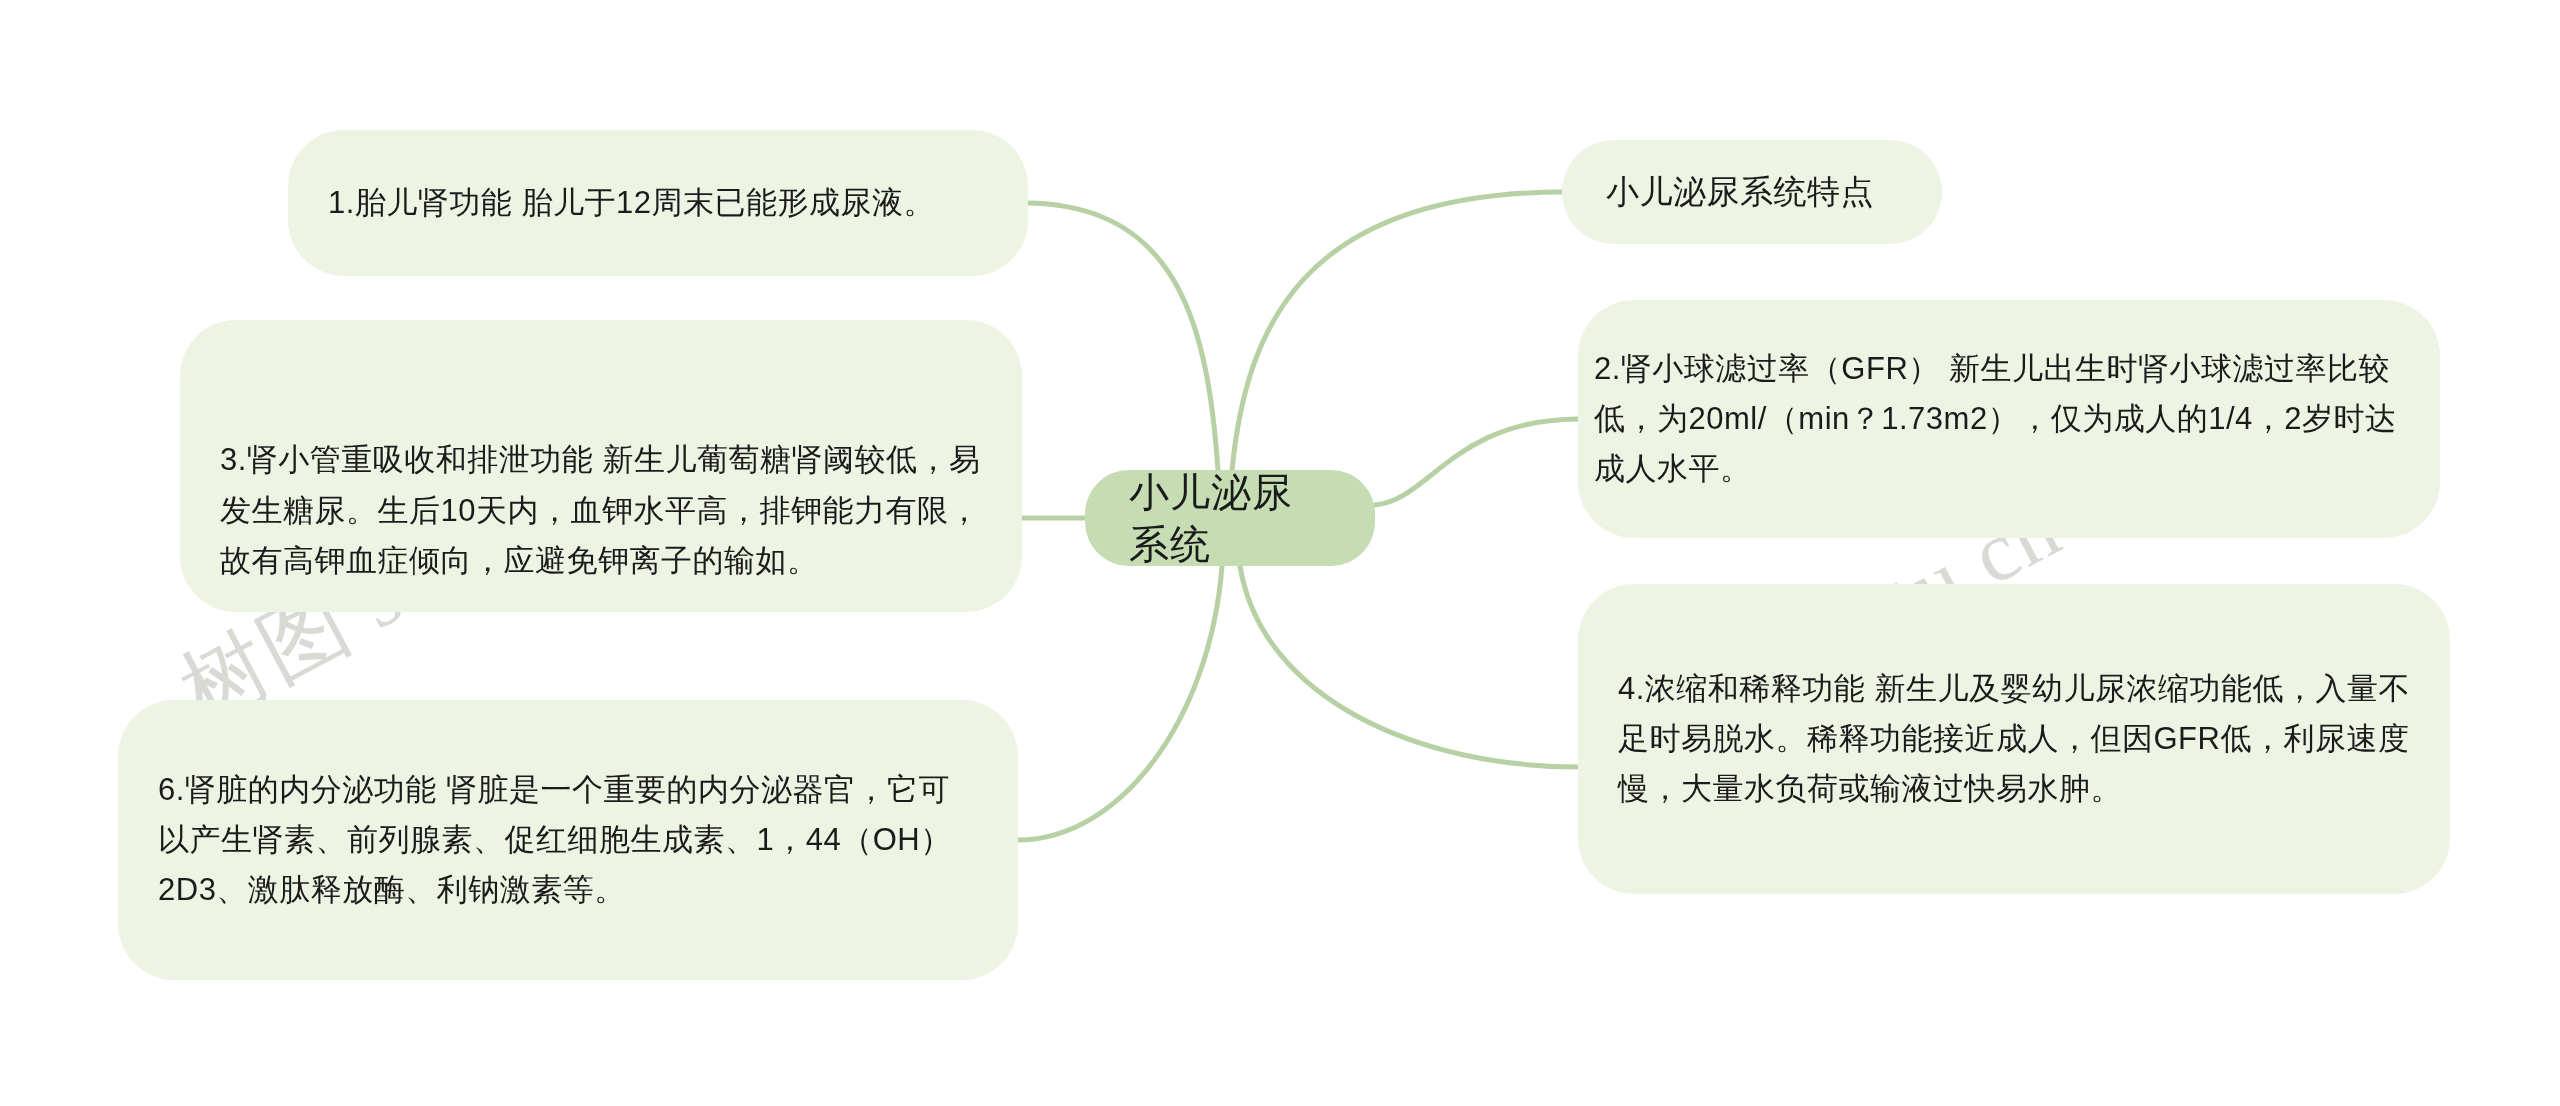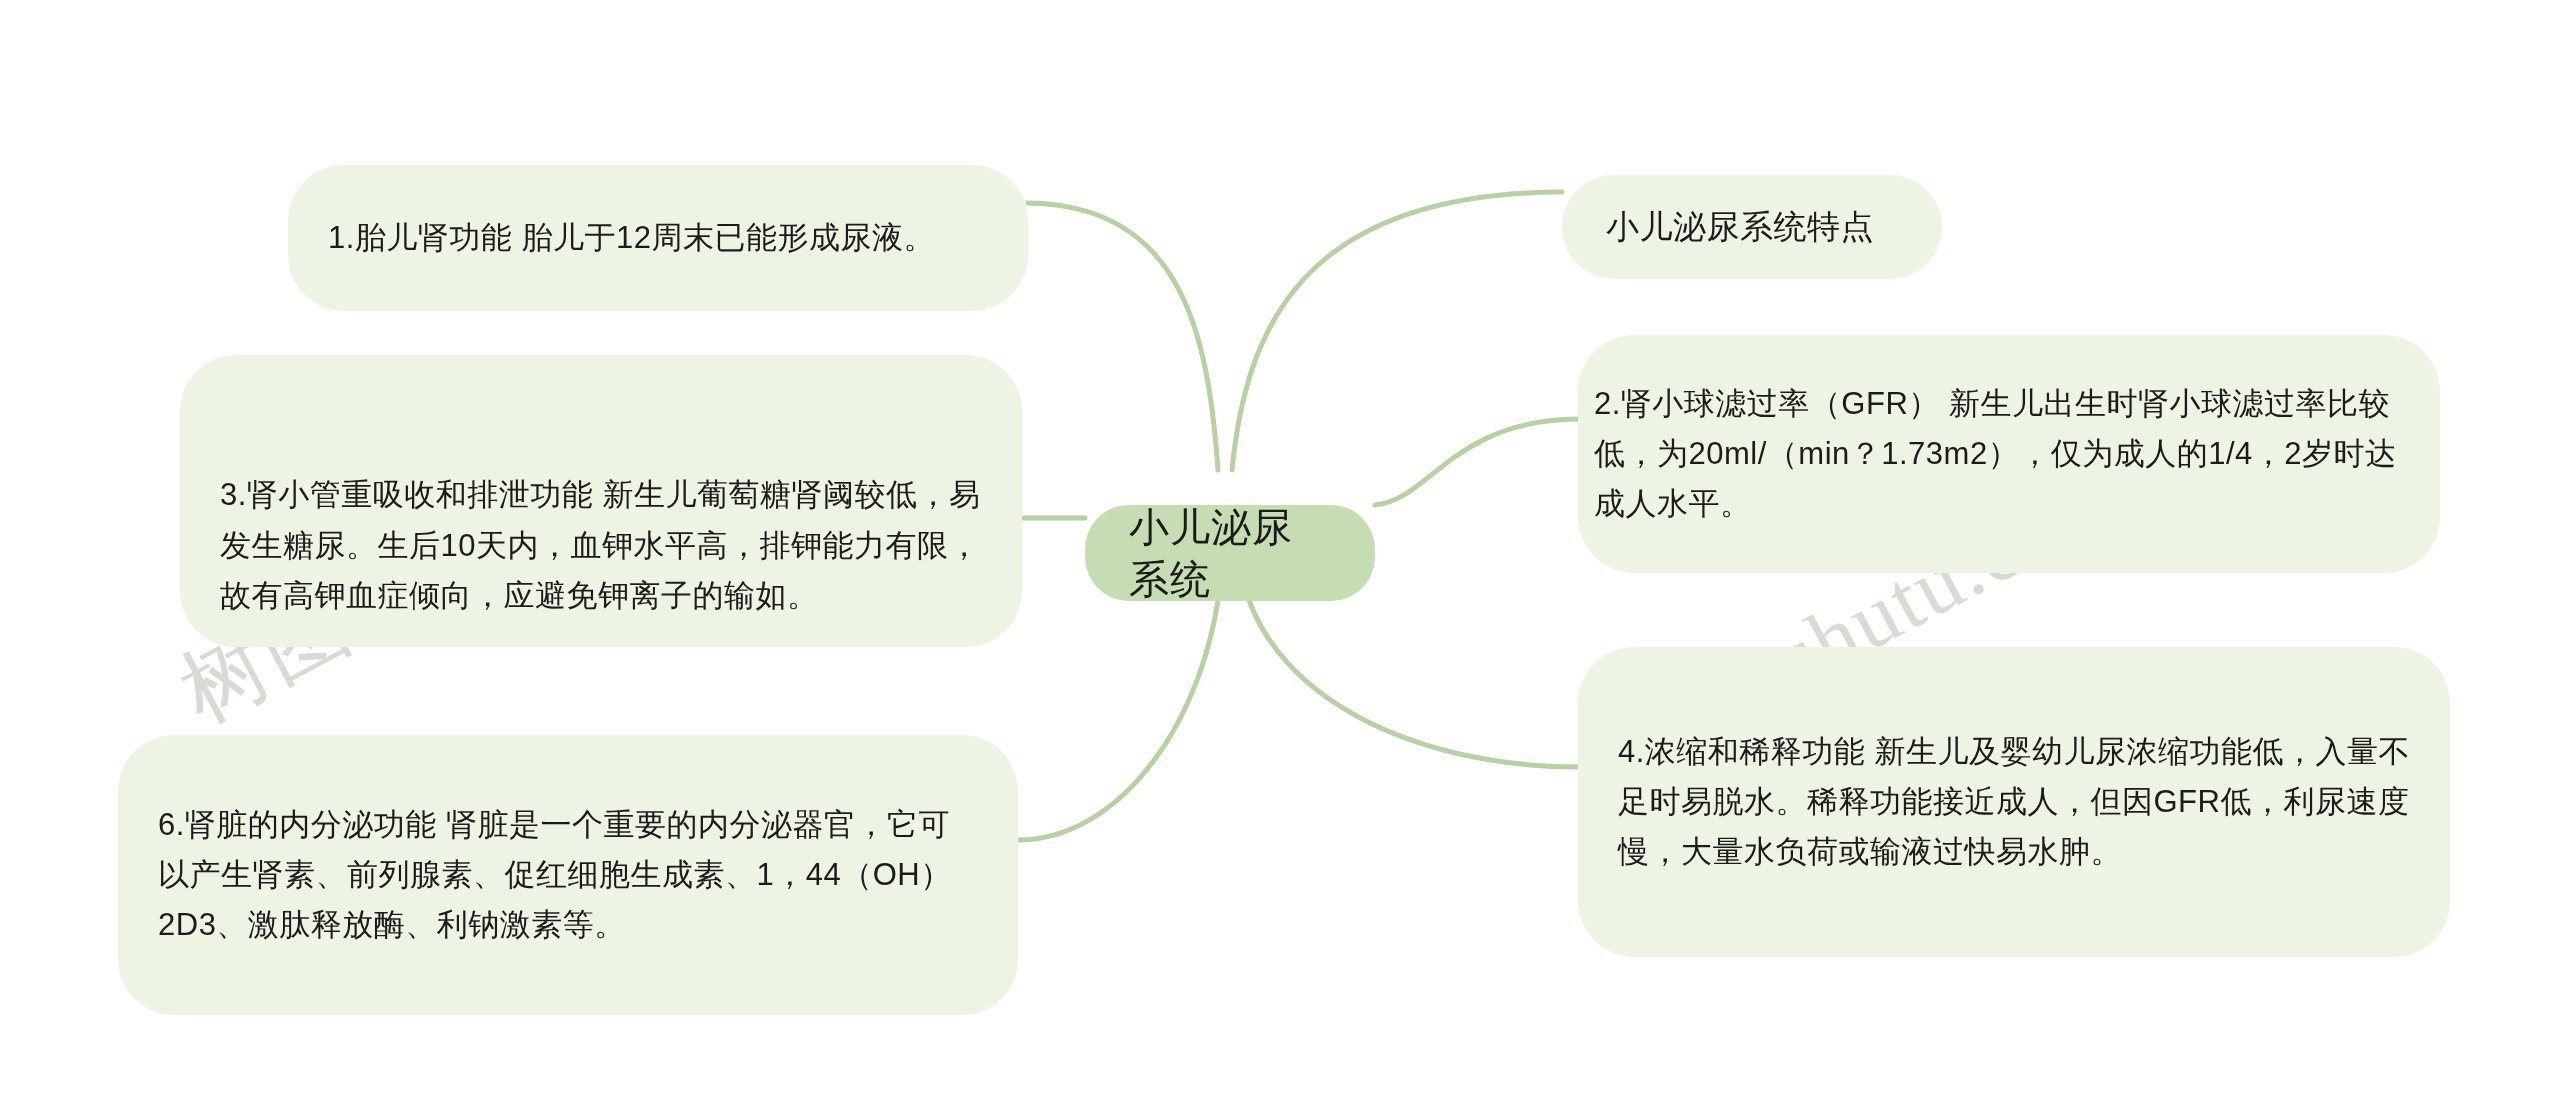--- a/index.html
+++ b/index.html
@@ -45,21 +45,20 @@
   .wm-right { left: 1608px; top: 700px; }
 
   
   .node {
     position: absolute;
     box-sizing: border-box;
     display: flex;
     align-items: center;
     color: #1b1b1b;
     white-space: pre-wrap;
-    margin-top: 35px;
   }
   .node.child {
     background: #eef4e3;
     border-radius: 56px;
     padding: 26px 40px;
     font-size: 31px;
     line-height: 1.62;
     letter-spacing: .5px;
   }
   .node.root {
@@ -79,21 +78,21 @@
     line-height: 1.4;
     letter-spacing: .5px;
   }
 
   
   #node-root   { left: 1085px; top: 470px;  width: 290px;  height: 96px; }
   #node-topic  { left: 1562px; top: 140px;  width: 380px;  height: 104px; }
   #node-1      { left: 288px;  top: 130px;  width: 740px;  height: 146px; }
   #node-2      { left: 1578px; top: 300px;  width: 862px;  height: 238px; padding-left: 16px; }
   #node-3      { left: 180px;  top: 320px;  width: 842px;  height: 292px; align-items: flex-end; }
-  #node-4      { left: 1578px; top: 612px;  width: 872px;  height: 310px; }
+  #node-4      { left: 1578px; top: 584px;  width: 872px;  height: 310px; }
   #node-6      { left: 118px;  top: 700px;  width: 900px;  height: 280px; }
 </style>
 </head>
 <body>
 
 <div id="canvas">
 
   <svg id="edges" viewBox="0 0 2560 1106" width="2560" height="1106" xmlns="http://www.w3.org/2000/svg">
     <g fill="none" stroke="#b7d0a4" stroke-width="5" stroke-linecap="round">
 

